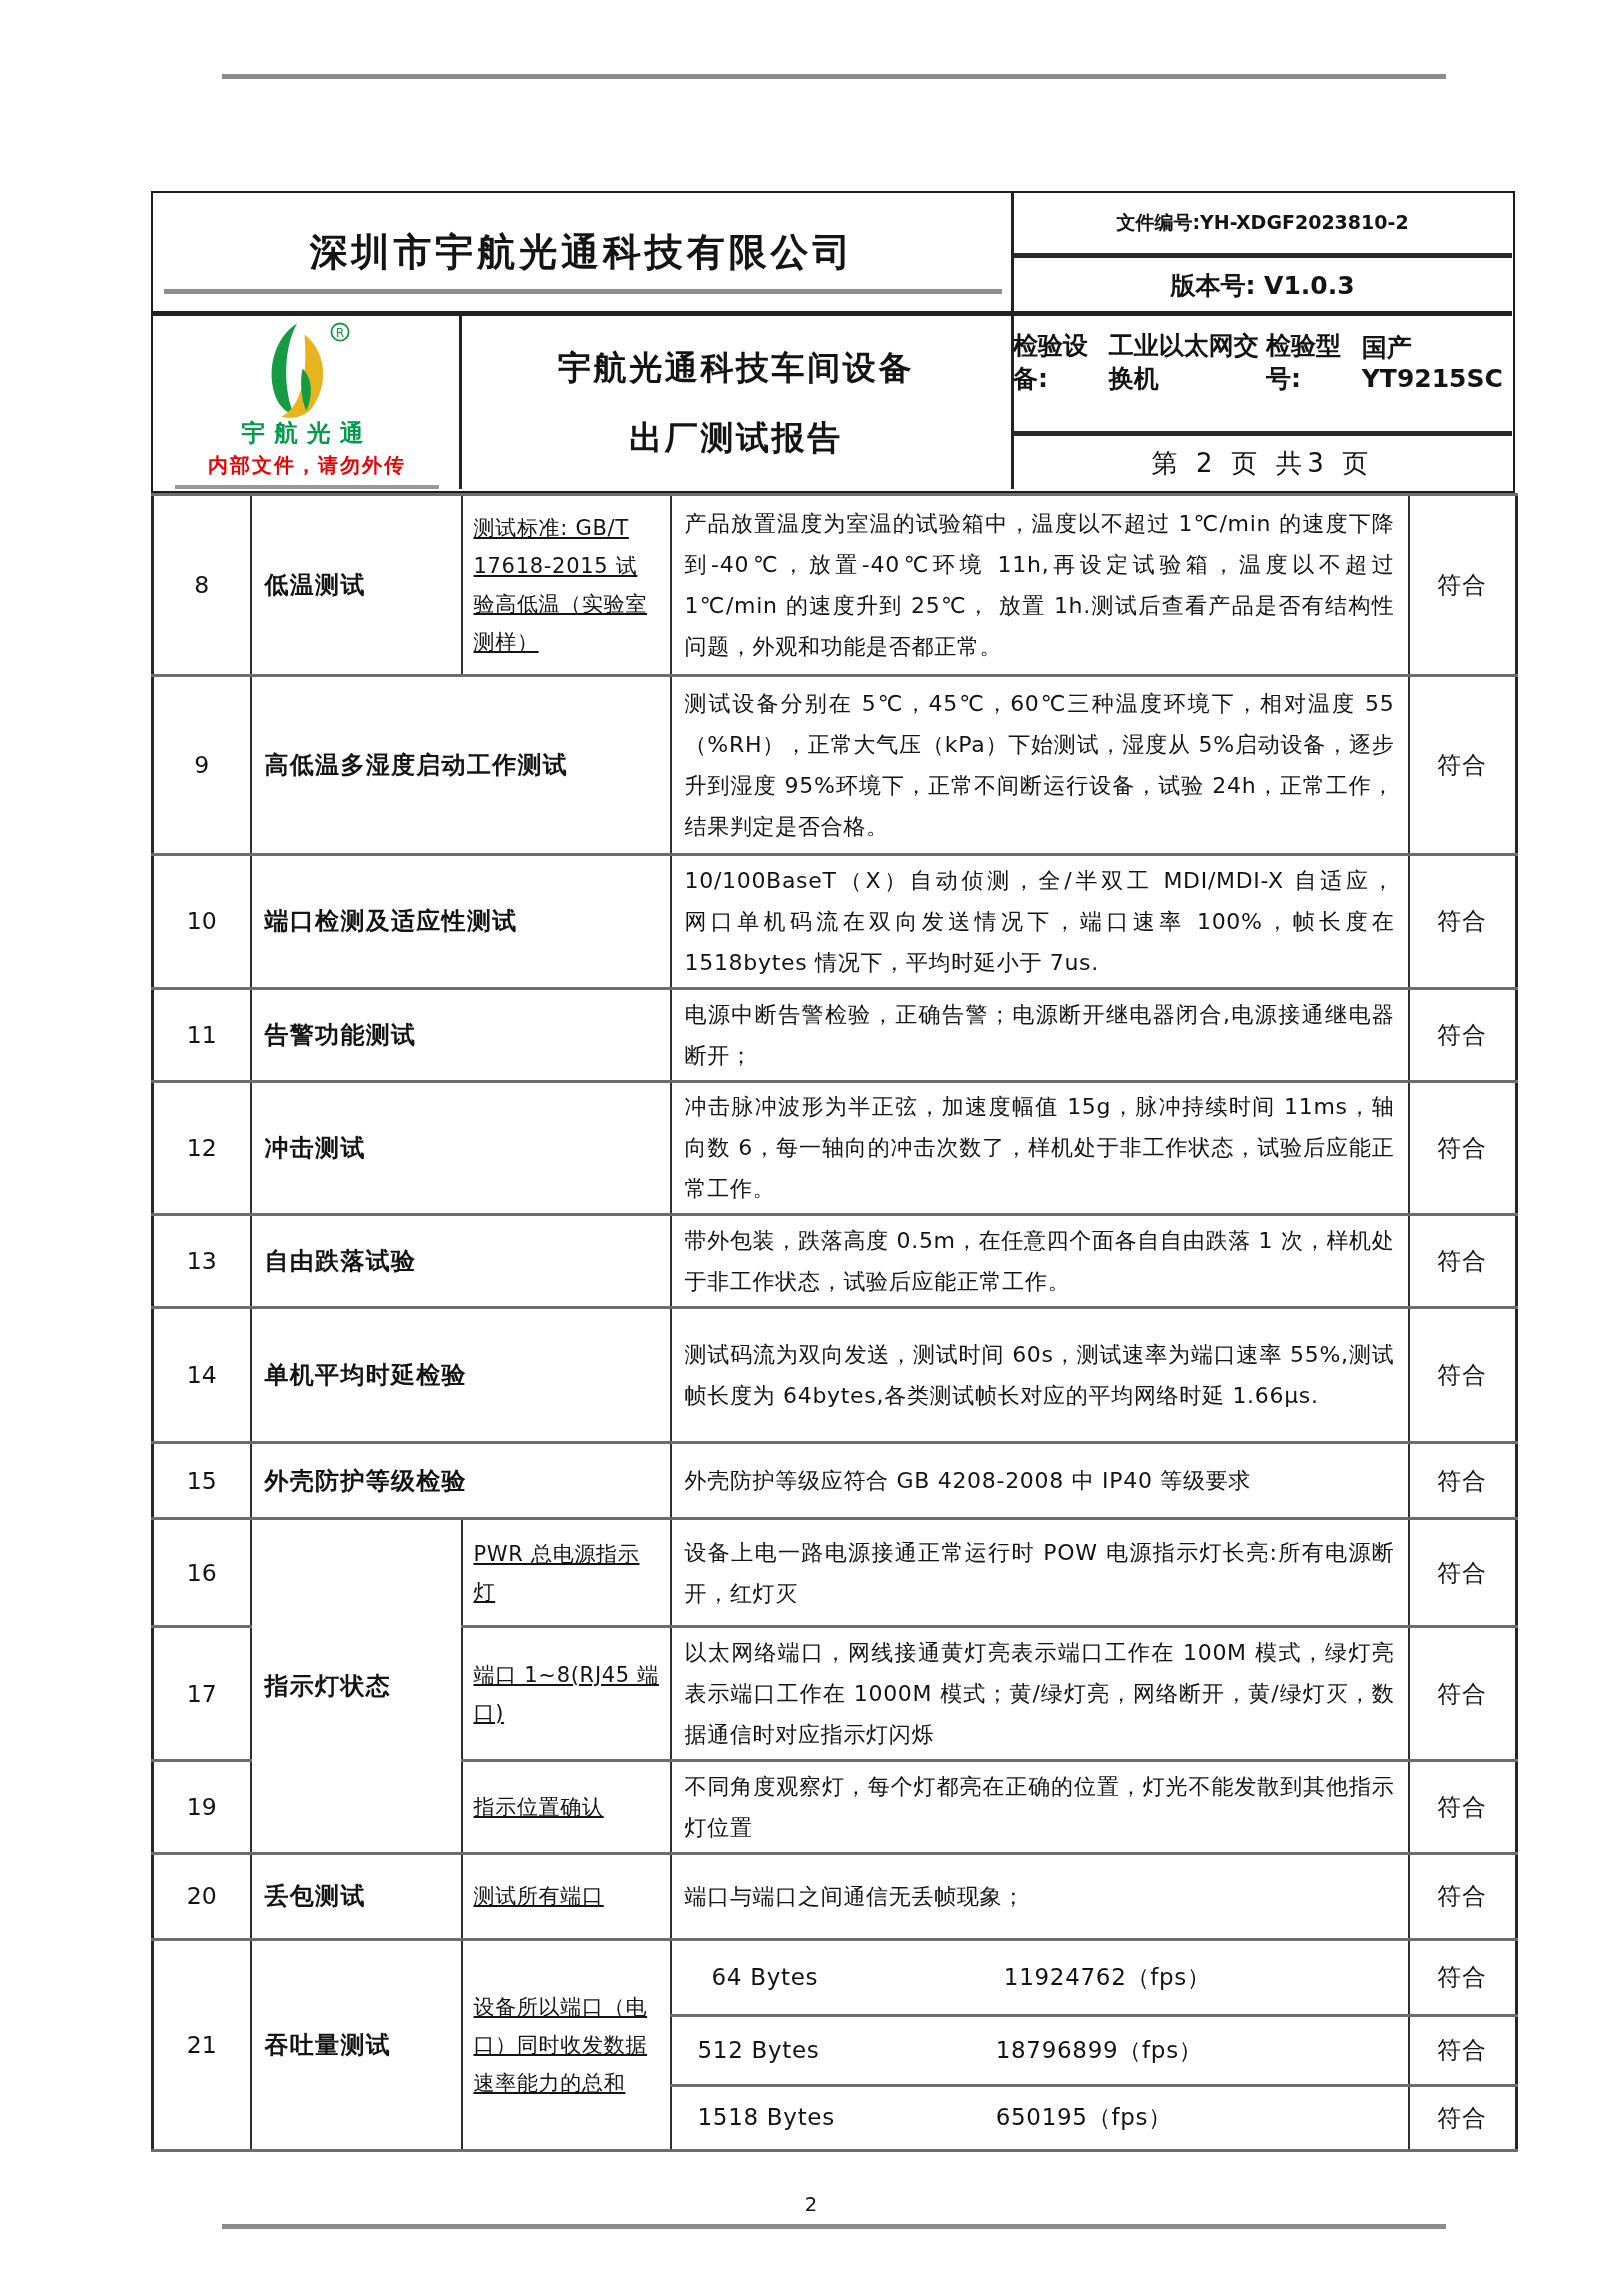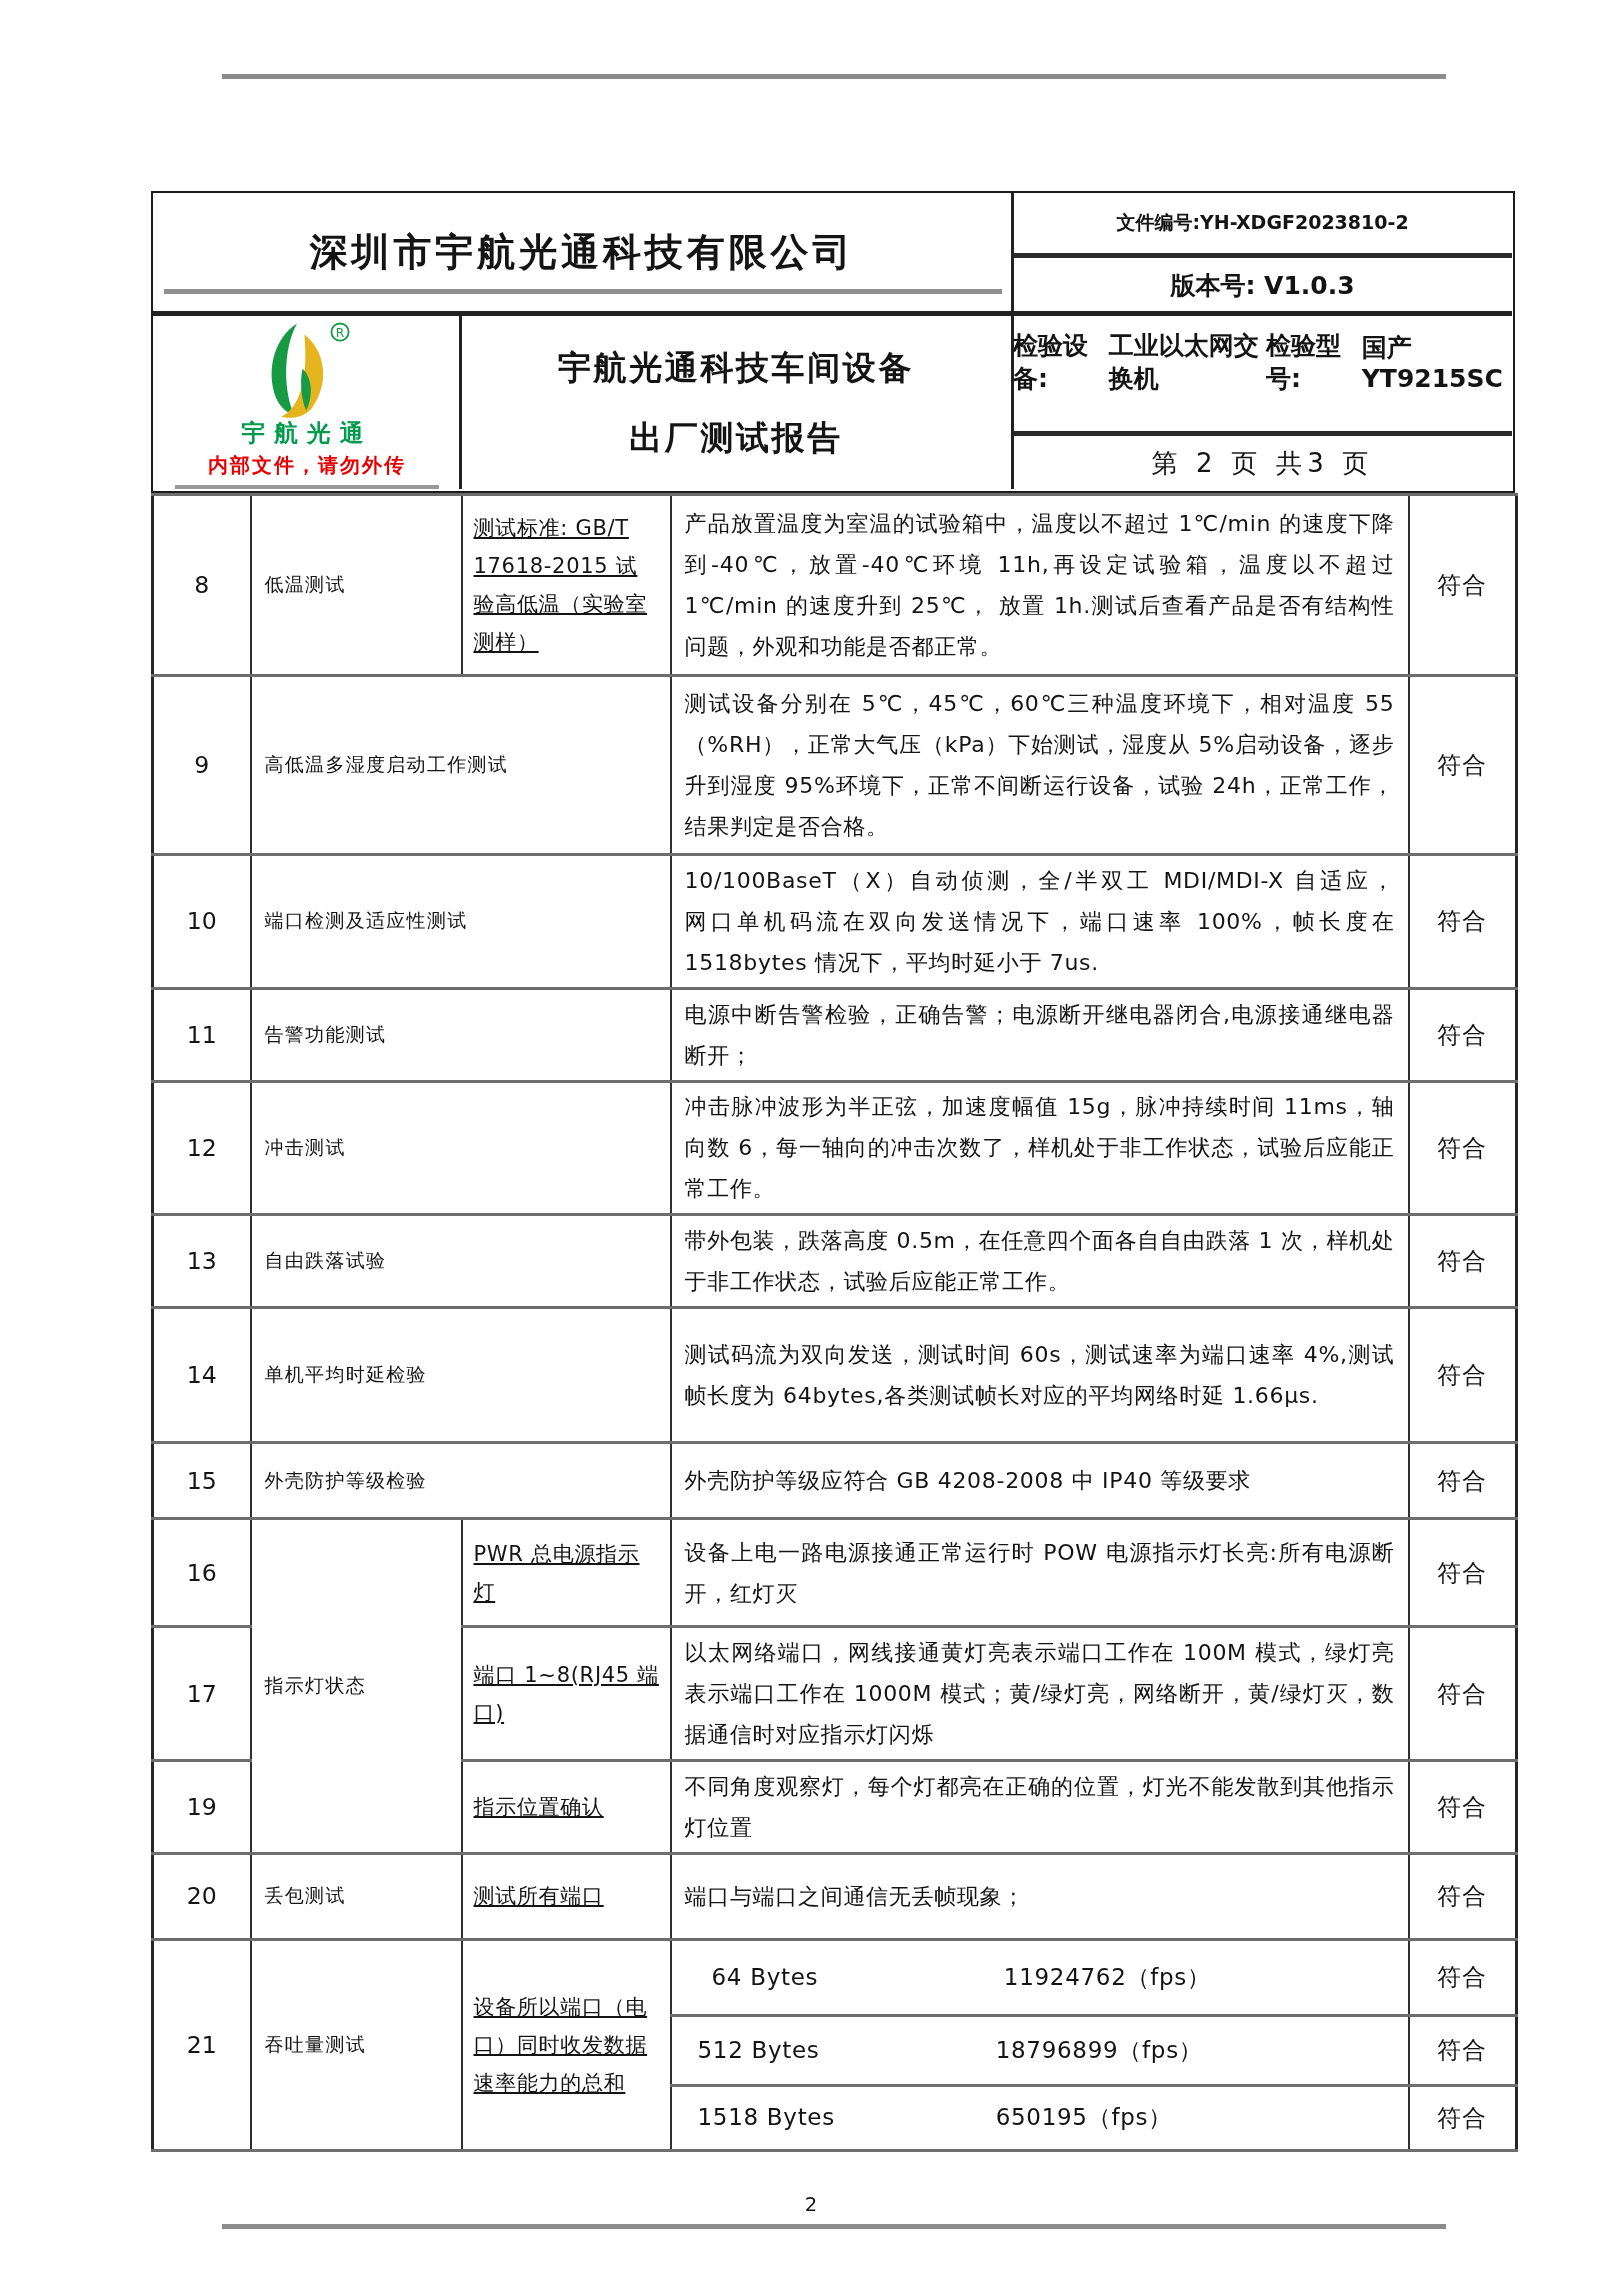--- a/index.html
+++ b/index.html
@@ -44,21 +44,21 @@
     position:absolute; left:151px; top:493px; width:1364px;
     border-collapse:collapse; table-layout:fixed;
     border:3.9px solid #262626;
   }
   .main-table td {
     border-top:3.3px solid #6d6d6d; border-bottom:3.3px solid #6d6d6d;
     border-left:2px solid #2f2f2f; border-right:2px solid #2f2f2f;
     vertical-align:middle; overflow:hidden; padding:2.6px 10.5px;
   }
   td.c-no     { text-align:center; font-size:23.6px; padding:0; }
-  td.c-name   { font-size:19px; font-weight:normal; letter-spacing:1.3px; padding-left:13px; }
+  td.c-name   { font-size:24px; font-weight:bold; letter-spacing:1.3px; padding-left:13px; }
   td.c-sub    { font-size:21px; line-height:38px; letter-spacing:0.7px; padding-left:11px;text-decoration:underline; }
   td.c-desc   { font-size:22px; line-height:41px; letter-spacing:0.7px; text-align:justify; padding:3.9px 13px; }
   td.c-result { text-align:center; font-size:23.6px; padding:0; letter-spacing:1.3px; }
   .tp { display:flex; align-items:center; font-size:23px; }
   .tp-label { width:42%; }
   .tp-value { flex:1; }
 
   .footer-num { position:absolute; left:0; width:1622px; top:2193px; text-align:center; font-size:19.6px; }
 </style>
 </head>
@@ -156,21 +156,21 @@
         </tr>
         <tr style="height: 92px;">
           <td class="c-no">13</td>
           <td class="c-name" colspan="2">自由跌落试验</td>
           <td class="c-desc">带外包装，跌落高度 0.5m，在任意四个面各自自由跌落 1 次，样机处于非工作状态，试验后应能正常工作。</td>
           <td class="c-result">符合</td>
         </tr>
         <tr style="height: 135px;">
           <td class="c-no">14</td>
           <td class="c-name" colspan="2">单机平均时延检验</td>
-          <td class="c-desc">测试码流为双向发送，测试时间 60s，测试速率为端口速率 4%,测试帧长度为 64bytes,各类测试帧长对应的平均网络时延 1.66μs.</td>
+          <td class="c-desc">测试码流为双向发送，测试时间 60s，测试速率为端口速率 55%,测试帧长度为 64bytes,各类测试帧长对应的平均网络时延 1.66μs.</td>
           <td class="c-result">符合</td>
         </tr>
         <tr style="height: 76px;">
           <td class="c-no">15</td>
           <td class="c-name" colspan="2">外壳防护等级检验</td>
           <td class="c-desc">外壳防护等级应符合 GB 4208-2008 中 IP40 等级要求</td>
           <td class="c-result">符合</td>
         </tr>
         <tr style="height: 108px;">
           <td class="c-no">16</td>

